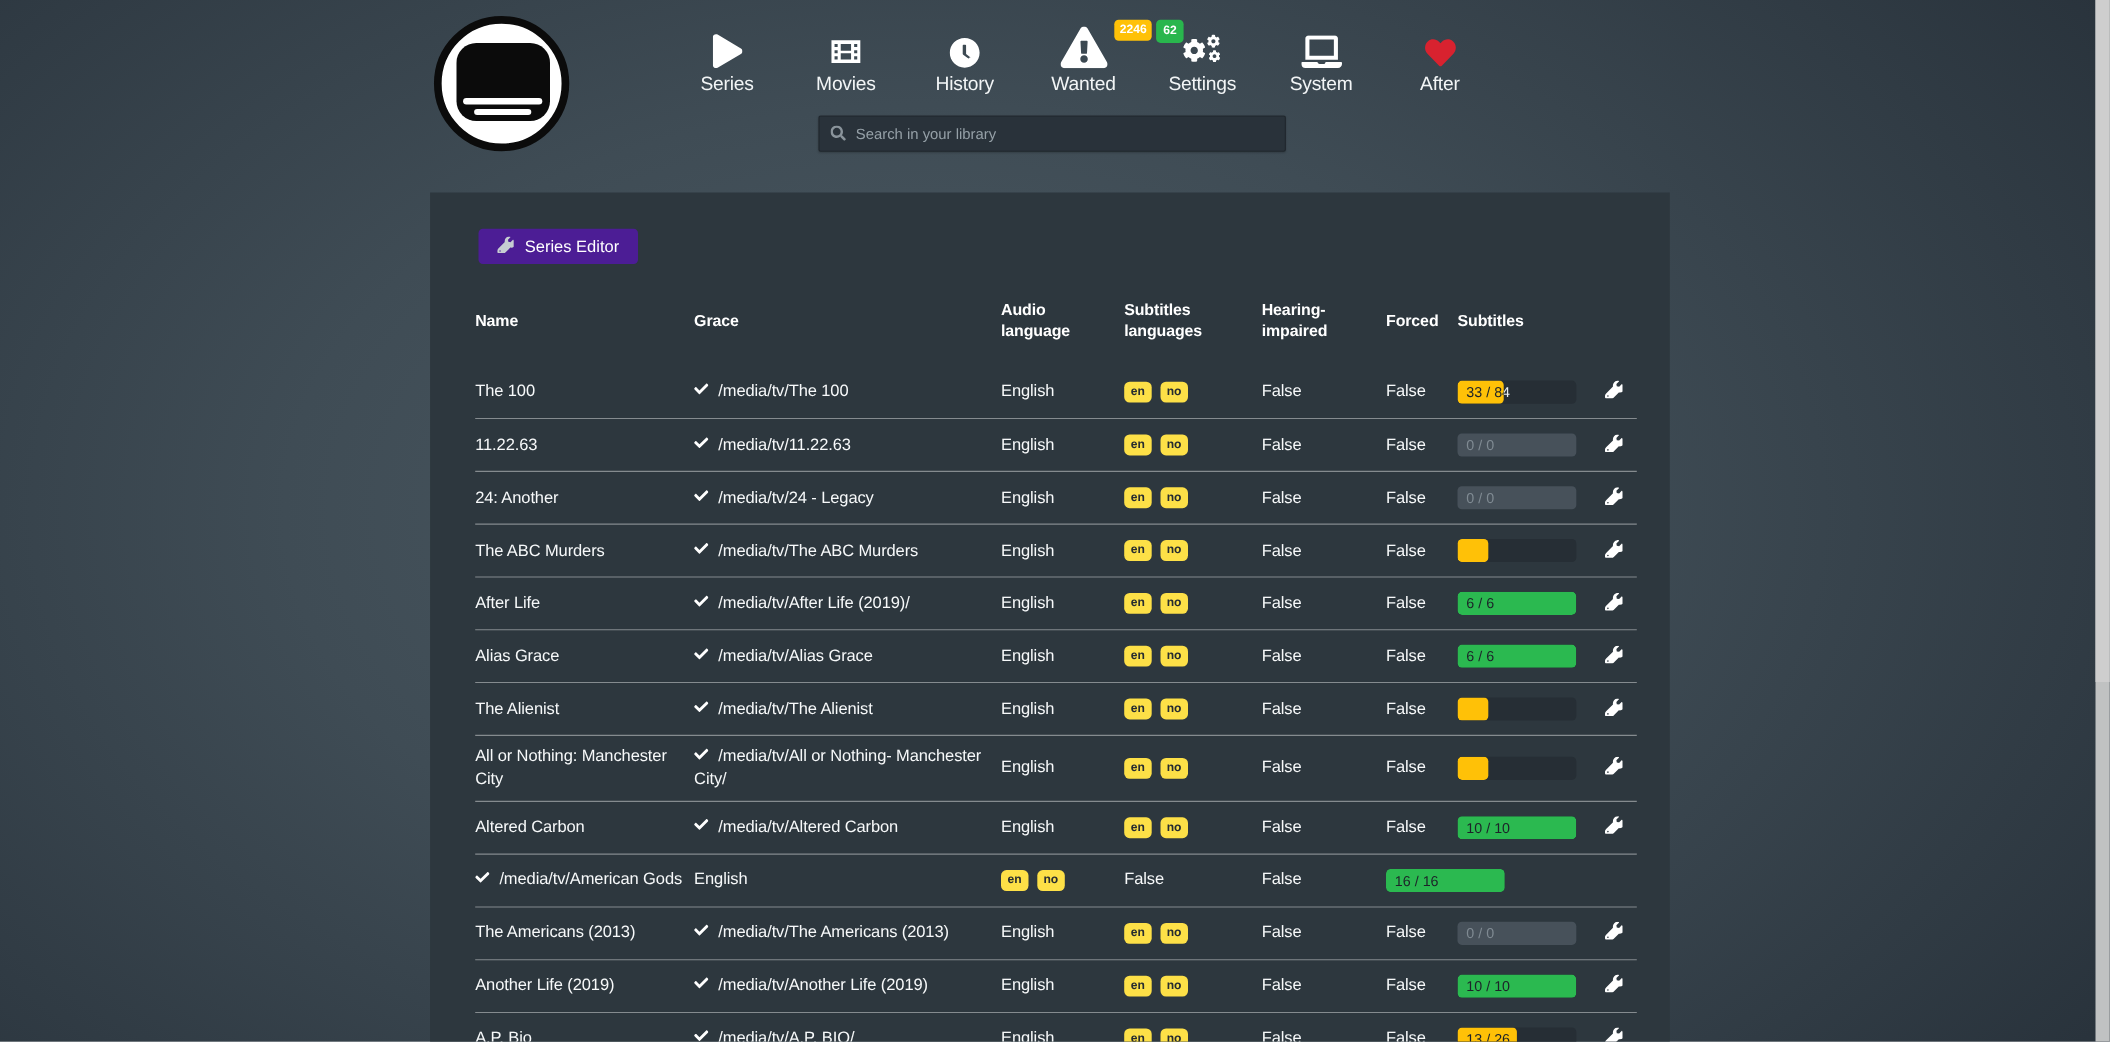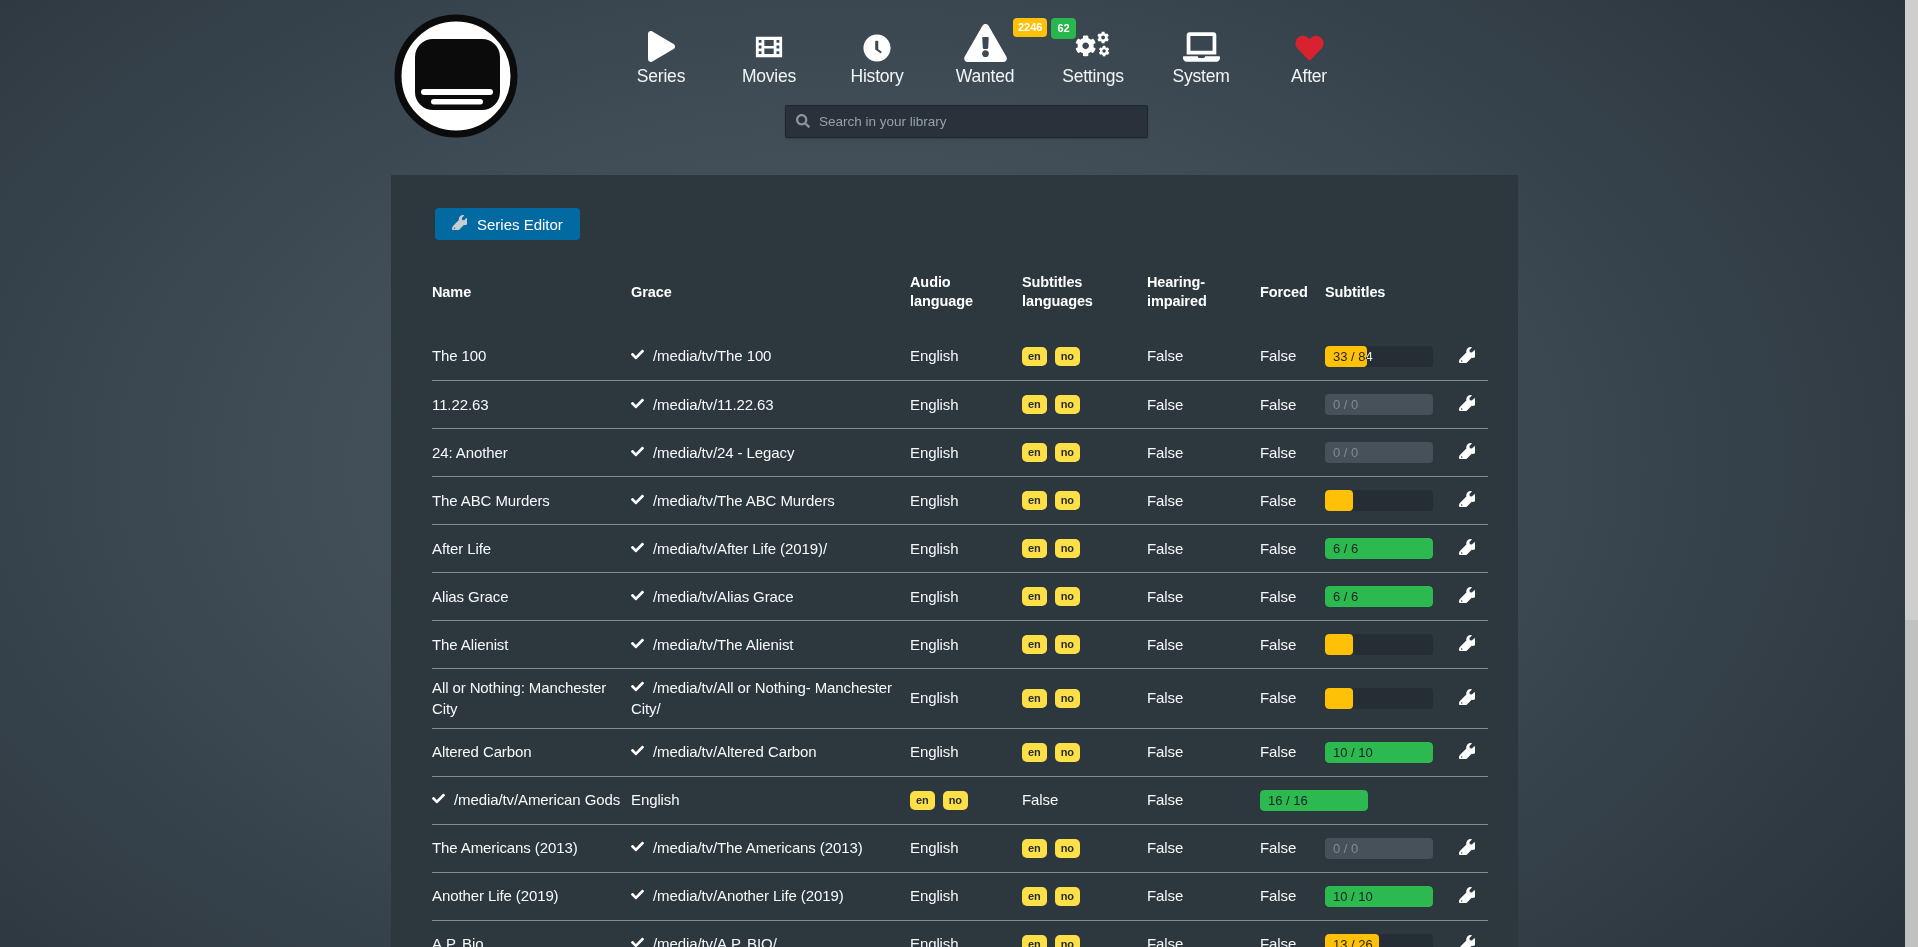--- a/index.html
+++ b/index.html
@@ -15,35 +15,35 @@
   .logo { position: absolute; left: 393px; top: 13px; width: 126px; height: 126px; cursor: pointer; }
   nav.main-nav { position: absolute; left: 607px; top: 24px; display: flex; }
   .nav-item { width: 108px; display: flex; flex-direction: column; align-items: center; position: relative; cursor: pointer; text-decoration: none; color: #f2f5f6; }
   .nav-iconbox { height: 38px; display: flex; align-items: flex-end; justify-content: center; }
   .nav-label { font-size: 17.5px; margin-top: 4px; letter-spacing: -0.2px; }
   .nav-badges { position: absolute; left: 82px; top: -6px; display: flex; flex-direction: row; gap: 4px; align-items: flex-start; }
   .badge { font-size: 11px; font-weight: bold; color: #ffffff; border-radius: 4px; line-height: 1; }
   .badge-warning { background: #ffc107; padding: 4px 5px; }
   .badge-success { background: #29b64d; padding: 5px 6px; }
 
-  .search-wrap { position: absolute; left: 785px; top: 105px; width: 363px; height: 33px; }
+  .search-wrap { position: absolute; left: 744px; top: 105px; width: 425px; height: 33px; }
   .search-wrap input {
     width: 100%; height: 100%; background: #29323a; border: 1px solid rgba(0,0,0,0.25);
     border-radius: 2px; color: #dfe5e8; font-size: 13.5px; padding: 0 10px 0 33px;
     font-family: "Liberation Sans", sans-serif; outline: none;
     box-shadow: 0 1px 2px rgba(0,0,0,0.2);
   }
   .search-wrap input::placeholder { color: #95a0a7; }
   .search-icon { position: absolute; left: 11px; top: 9px; }
 
   
   .panel { position: absolute; left: 391px; top: 175px; width: 1127px; height: calc(947px - 175px); background: #2d373e; overflow: hidden; }
   .editor-btn {
     margin: 33px 0 0 44px; display: inline-flex; align-items: center; gap: 10px;
-    background: #0369a1; border: none; border-radius: 4px; color: #fff;
+    background: #4c1d95; border: none; border-radius: 4px; color: #fff;
     font-size: 15px; font-family: "Liberation Sans", sans-serif; padding: 8px 17px; height: 32px; cursor: pointer;
   }
 
   .table { padding: 0 30px 0 41px; }
   .thead, .trow {
     display: grid;
     grid-template-columns: 199px 279px 112px 125px 113px 65px 123px 1fr;
     align-items: center;
   }
   .thead { margin-top: 24px; min-height: 44px; margin-bottom: 12px; }

